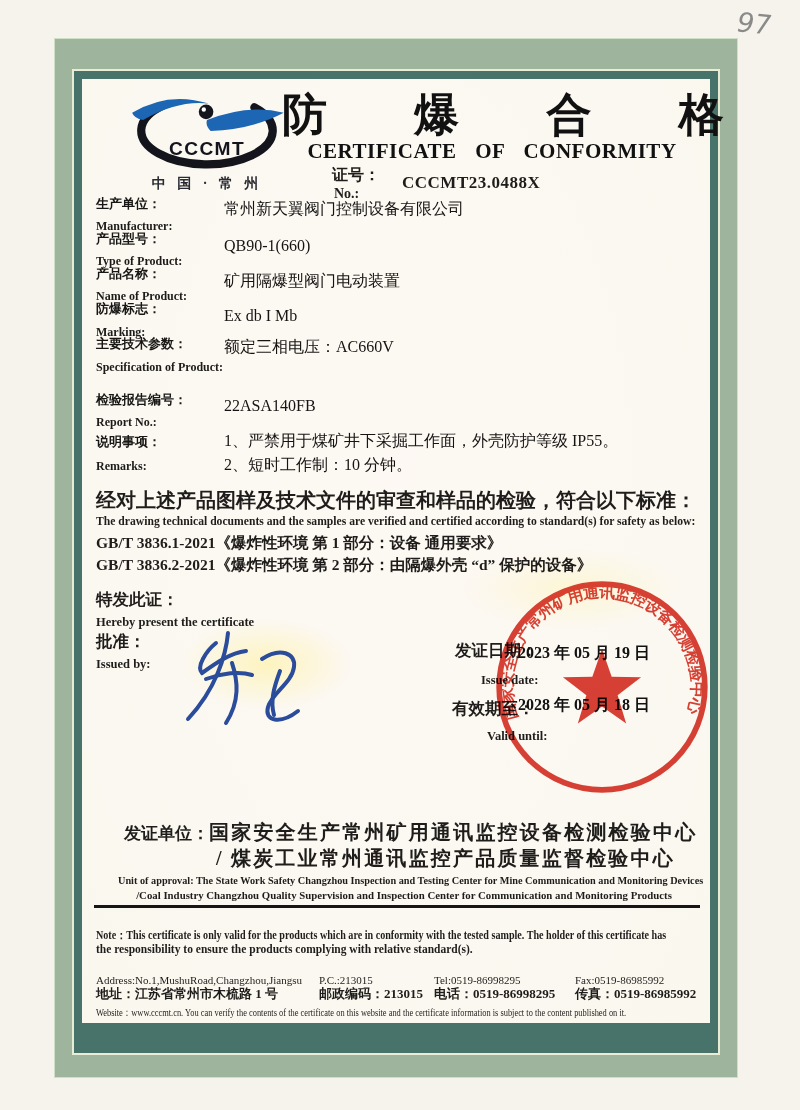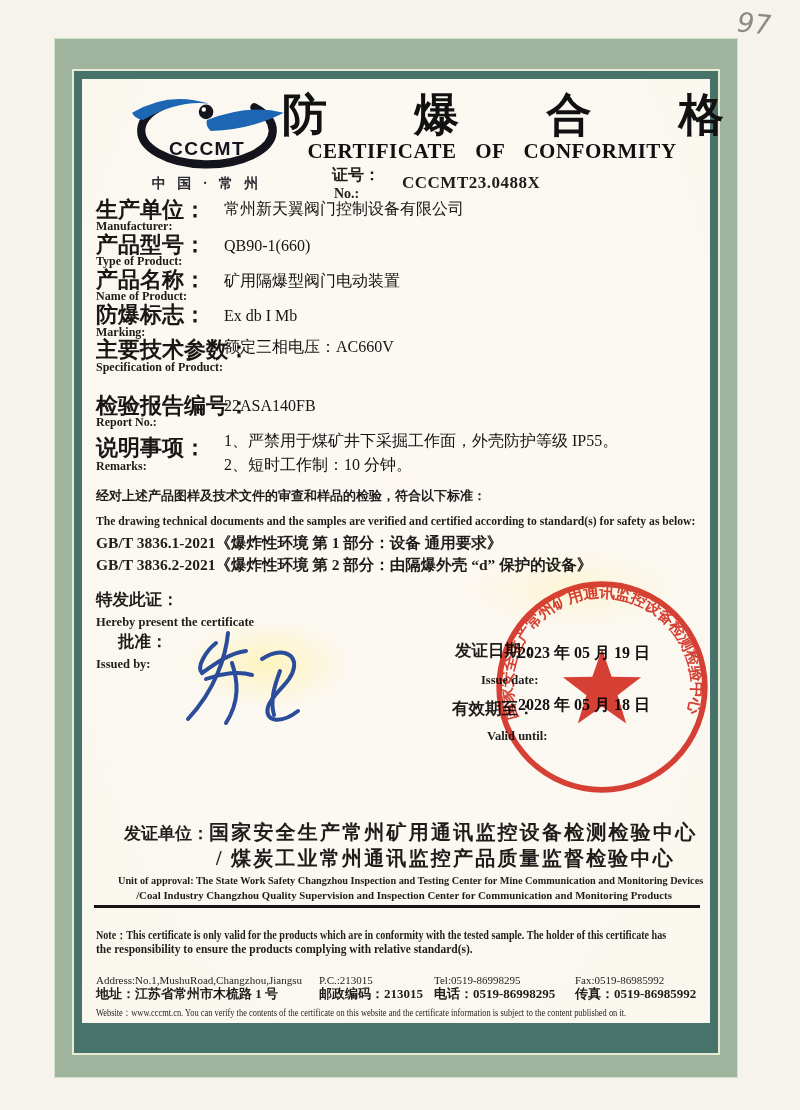--- a/index.html
+++ b/index.html
@@ -36,43 +36,43 @@
     font-size:14px;font-weight:bold;letter-spacing:4px;color:#2a2a33;}
   .title-zh{position:absolute;left:200px;top:6px;width:430px;
     font-size:45px;font-weight:bold;letter-spacing:38px;white-space:nowrap;color:#111;}
   .title-en{position:absolute;left:200px;top:60px;width:420px;text-align:center;
     font-size:21px;font-weight:bold;word-spacing:13px;letter-spacing:.5px;color:#111;}
   .certno-zh{position:absolute;left:250px;top:86px;font-size:16px;font-weight:bold;}
   .certno-en{position:absolute;left:252px;top:107px;font-size:14px;font-weight:bold;}
   .certno-value{position:absolute;left:320px;top:94px;font-size:17px;font-weight:bold;letter-spacing:.5px;}
 
   
-  .zh-label{position:absolute;left:14px;font-size:22px;font-weight:bold;white-space:nowrap;color:#181715;text-align:right;}
+  .zh-label{position:absolute;left:14px;font-size:13px;font-weight:bold;white-space:nowrap;color:#181715;text-align:right;}
   .en-label{position:absolute;left:14px;font-size:12px;font-weight:bold;white-space:nowrap;color:#1c1b19;}
   .fv{position:absolute;left:142px;font-size:16px;white-space:nowrap;color:#151413;}
   .r0z{top:116px}.r0e{top:140px}.r0v{top:120px}
   .r1z{top:151px}.r1e{top:175px}.r1v{top:158px}
   .r2z{top:186px}.r2e{top:210px}.r2v{top:192px}
   .r3z{top:221px}.r3e{top:246px}.r3v{top:228px}
   .r4z{top:256px}.r4e{top:281px}.r4v{top:258px}
   .r5z{top:312px}.r5e{top:336px}.r5v{top:318px}
   .r6z{top:354px}.r6e{top:380px}
   .r6v1{top:352px}.r6v2{top:376px}
 
   
-  .std-intro-zh{position:absolute;left:14px;top:408px;font-size:13px;font-weight:bold;white-space:nowrap;}
+  .std-intro-zh{position:absolute;left:14px;top:408px;font-size:20px;font-weight:bold;white-space:nowrap;}
   .std-intro-en{position:absolute;left:14px;top:435px;font-size:12px;font-weight:bold;white-space:nowrap;
     transform:scaleX(.97);transform-origin:left;}
   .std-line{position:absolute;left:14px;font-size:15.5px;font-weight:bold;white-space:nowrap;}
   .std1{top:454px}.std2{top:476px}
 
   
   .present-zh{position:absolute;left:14px;top:510px;font-size:16.5px;font-weight:bold;}
   .present-en{position:absolute;left:14px;top:536px;font-size:12.5px;font-weight:bold;}
-  .approved-zh{position:absolute;left:14px;top:552px;font-size:16.5px;font-weight:bold;margin-left:22px;}
+  .approved-zh{position:absolute;left:14px;top:552px;font-size:16.5px;font-weight:bold;}
   .approved-en{position:absolute;left:14px;top:578px;font-size:12.5px;font-weight:bold;}
   .signature{position:absolute;left:80px;top:548px;width:160px;height:115px;}
   .d-label-zh{position:absolute;font-size:16.5px;font-weight:bold;white-space:nowrap;}
   .d-label-en{position:absolute;font-size:12.5px;font-weight:bold;white-space:nowrap;}
   .issue-zh{left:373px;top:561px}.issue-en{left:399px;top:594px}
   .valid-zh{left:370px;top:619px}.valid-en{left:405px;top:650px}
   .date-value{position:absolute;font-size:16px;font-weight:bold;white-space:nowrap;color:#111;}
   .dv1{left:436px;top:564px}.dv2{left:436px;top:616px}
   .stamp{position:absolute;left:412px;top:500px;width:216px;height:216px;
     opacity:.88;mix-blend-mode:multiply;}

